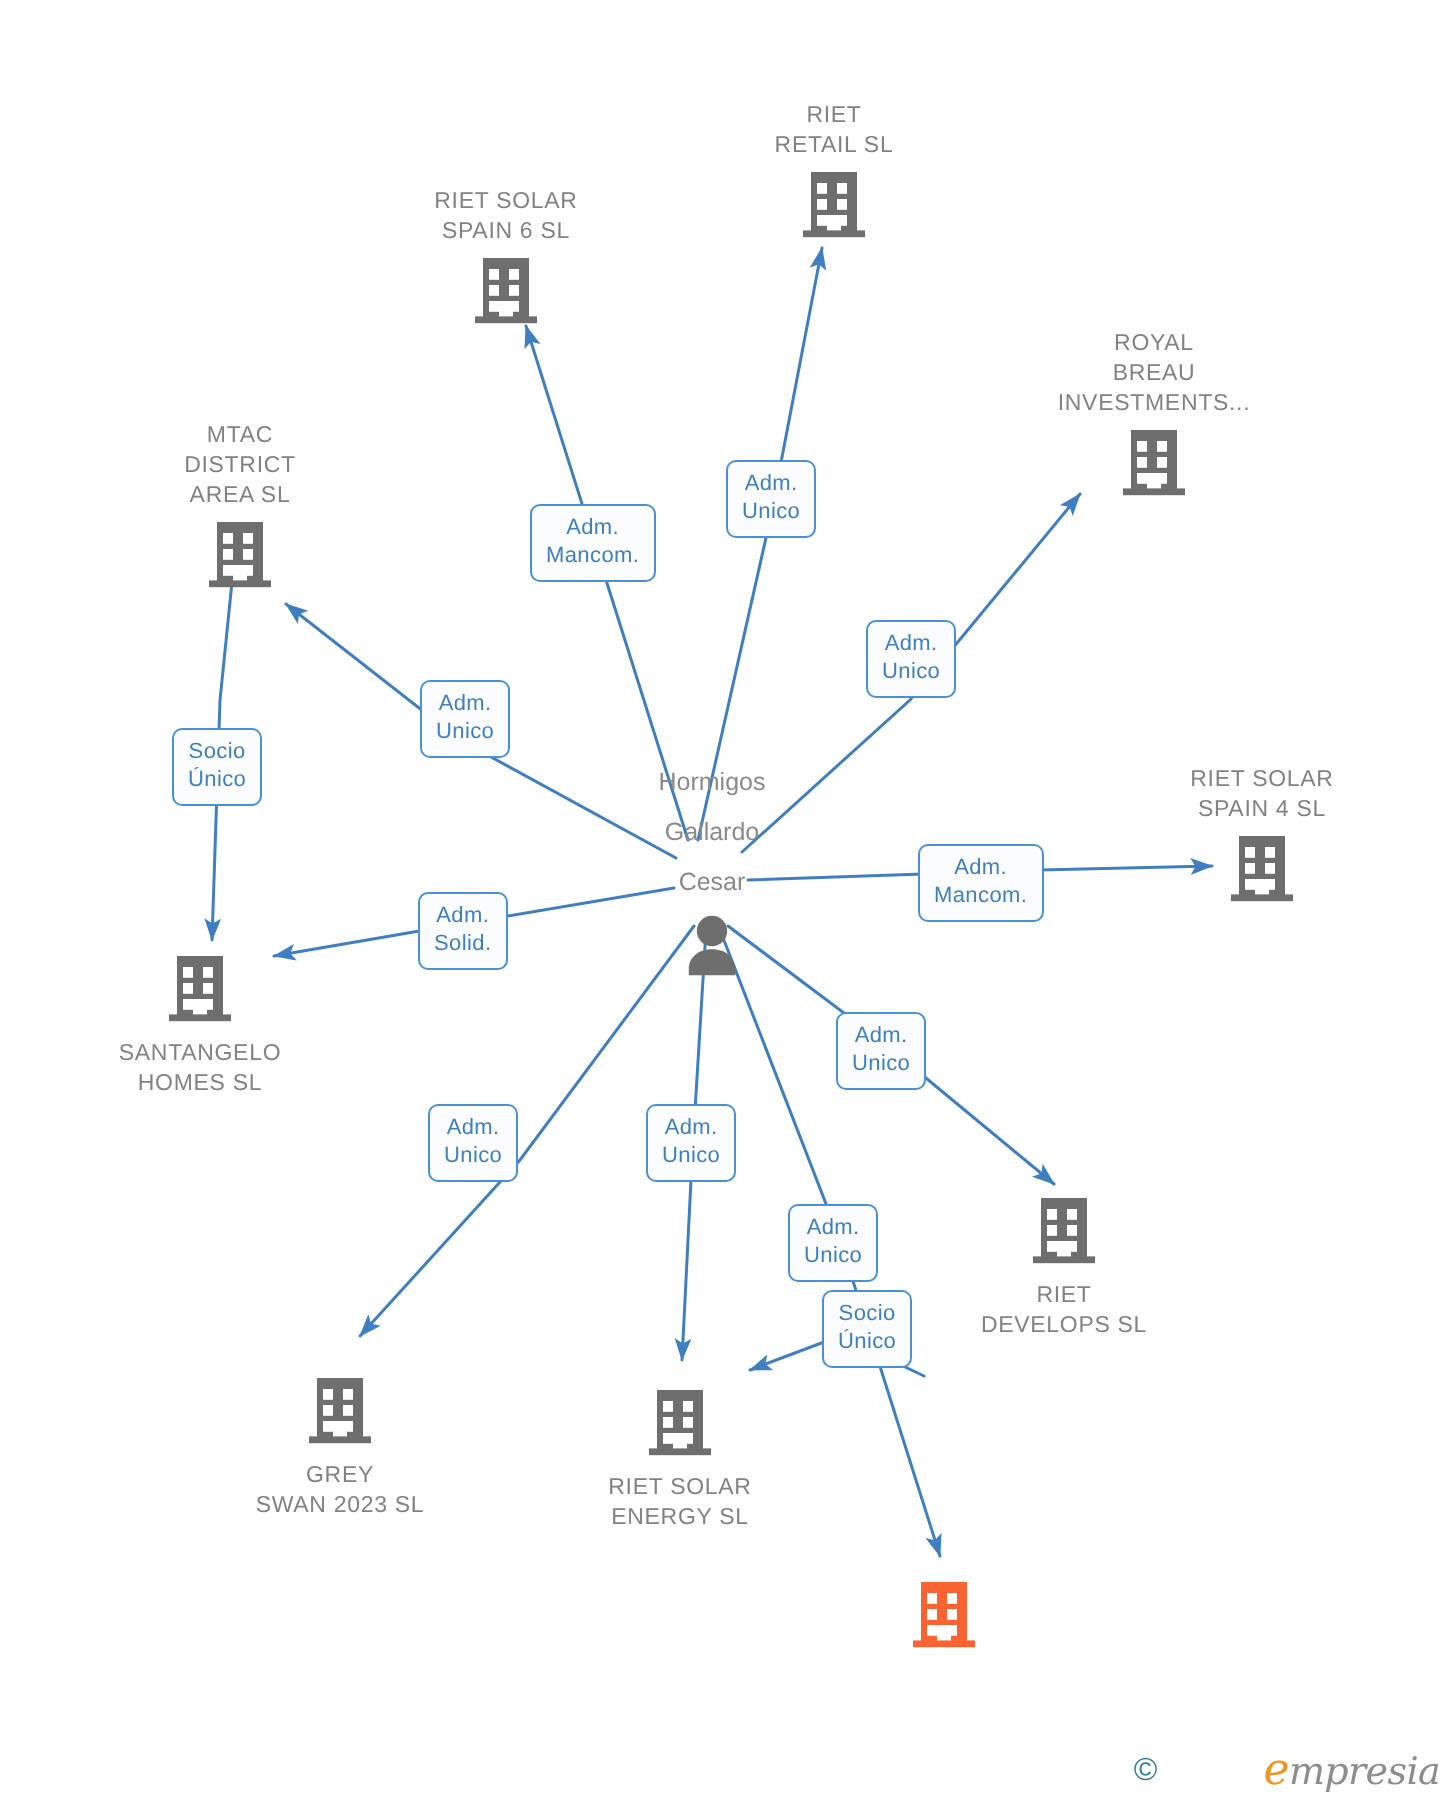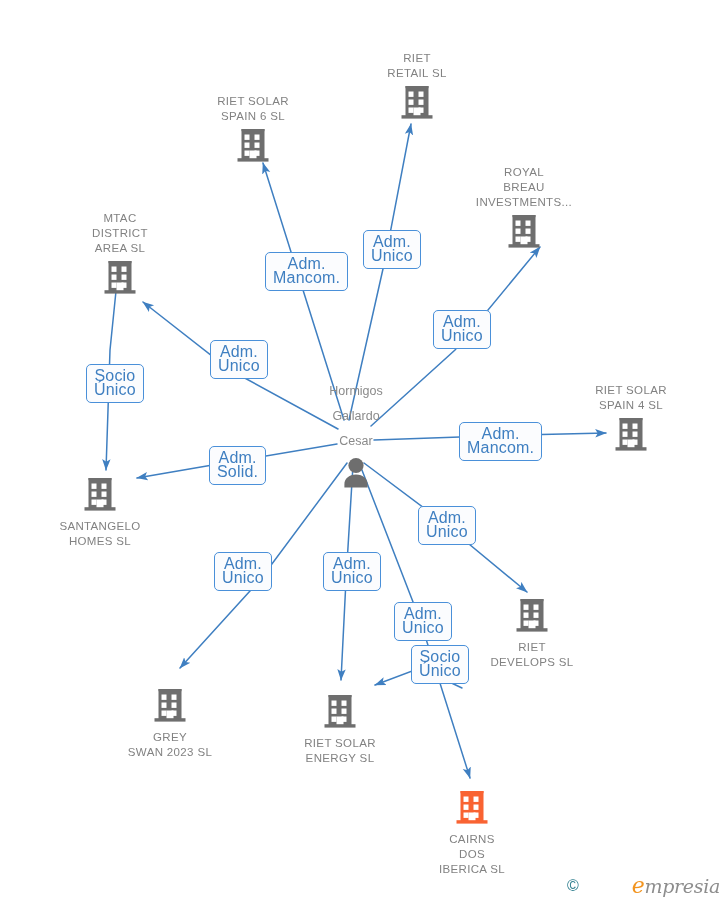--- a/index.html
+++ b/index.html
@@ -40,21 +40,21 @@
   
   .node.lbl-bottom .node-label{margin-top:2px;}
 
   
   .badge{
     position:absolute;
     border:1.3px solid #4a90d9;
     border-radius:5px;
     background:#fbfcfe;
     color:#3f7fc1;
-    font-size:16px;
+    font-size:11px;
     line-height:14px;
     text-align:center;
     padding:4px 7px 5px 7px;
     white-space:pre-line;
     letter-spacing:.2px;
     cursor:pointer;
     box-sizing:border-box;
   }
 
   
@@ -140,21 +140,21 @@
     <rect x="8.5" y="8.5" width="5" height="5.4" fill="#fff"></rect>
             <rect x="18.5" y="8.5" width="5" height="5.4" fill="#fff"></rect>
             <rect x="8.5" y="16.5" width="5" height="5.4" fill="#fff"></rect>
             <rect x="18.5" y="16.5" width="5" height="5.4" fill="#fff"></rect>
             <rect x="8.5" y="24.5" width="5" height="5.4" fill="#fff"></rect>
             <rect x="18.5" y="24.5" width="5" height="5.4" fill="#fff"></rect>
     <rect x="13.5" y="24.5" width="7" height="8.5" fill="#fff"></rect>
     <rect x="1.5" y="32.2" width="31" height="3.4" fill="#6e6e6e"></rect>
   </svg></span>
       </div>
-      <div class="node company lbl-top" style="left: 524px; top: 165px;">
+      <div class="node company lbl-top" style="left: 577px; top: 165px;">
         <div class="node-label">ROYAL
 BREAU
 INVESTMENTS...</div>
         <span class="node-icon"><svg width="34" height="38" viewBox="0 0 34 38" xmlns="http://www.w3.org/2000/svg" aria-hidden="true">
     <rect x="5.5" y="3" width="23" height="30" fill="#6e6e6e"></rect>
     <rect x="5.5" y="3" width="23" height="2.2" fill="#6e6e6e"></rect>
     <rect x="8.5" y="8.5" width="5" height="5.4" fill="#fff"></rect>
             <rect x="18.5" y="8.5" width="5" height="5.4" fill="#fff"></rect>
             <rect x="8.5" y="16.5" width="5" height="5.4" fill="#fff"></rect>
             <rect x="18.5" y="16.5" width="5" height="5.4" fill="#fff"></rect>
@@ -267,23 +267,20 @@
     <rect x="5.5" y="3" width="23" height="2.2" fill="#f96332"></rect>
     <rect x="8.5" y="8.5" width="5" height="5.4" fill="#fff"></rect>
             <rect x="18.5" y="8.5" width="5" height="5.4" fill="#fff"></rect>
             <rect x="8.5" y="16.5" width="5" height="5.4" fill="#fff"></rect>
             <rect x="18.5" y="16.5" width="5" height="5.4" fill="#fff"></rect>
             <rect x="8.5" y="24.5" width="5" height="5.4" fill="#fff"></rect>
             <rect x="18.5" y="24.5" width="5" height="5.4" fill="#fff"></rect>
     <rect x="13.5" y="24.5" width="7" height="8.5" fill="#fff"></rect>
     <rect x="1.5" y="32.2" width="31" height="3.4" fill="#f96332"></rect>
   </svg></span>
-        <div class="node-label">CAIRNS
-DOS
-IBERICA  SL</div>
       </div>
     </div>
 
   <div id="badge-layer">
       <div class="badge" style="left: 265px; top: 252px;">Adm.
 Mancom.</div>
       <div class="badge" style="left: 363px; top: 230px;">Adm.
 Unico</div>
       <div class="badge" style="left: 433px; top: 310px;">Adm.
 Unico</div>

